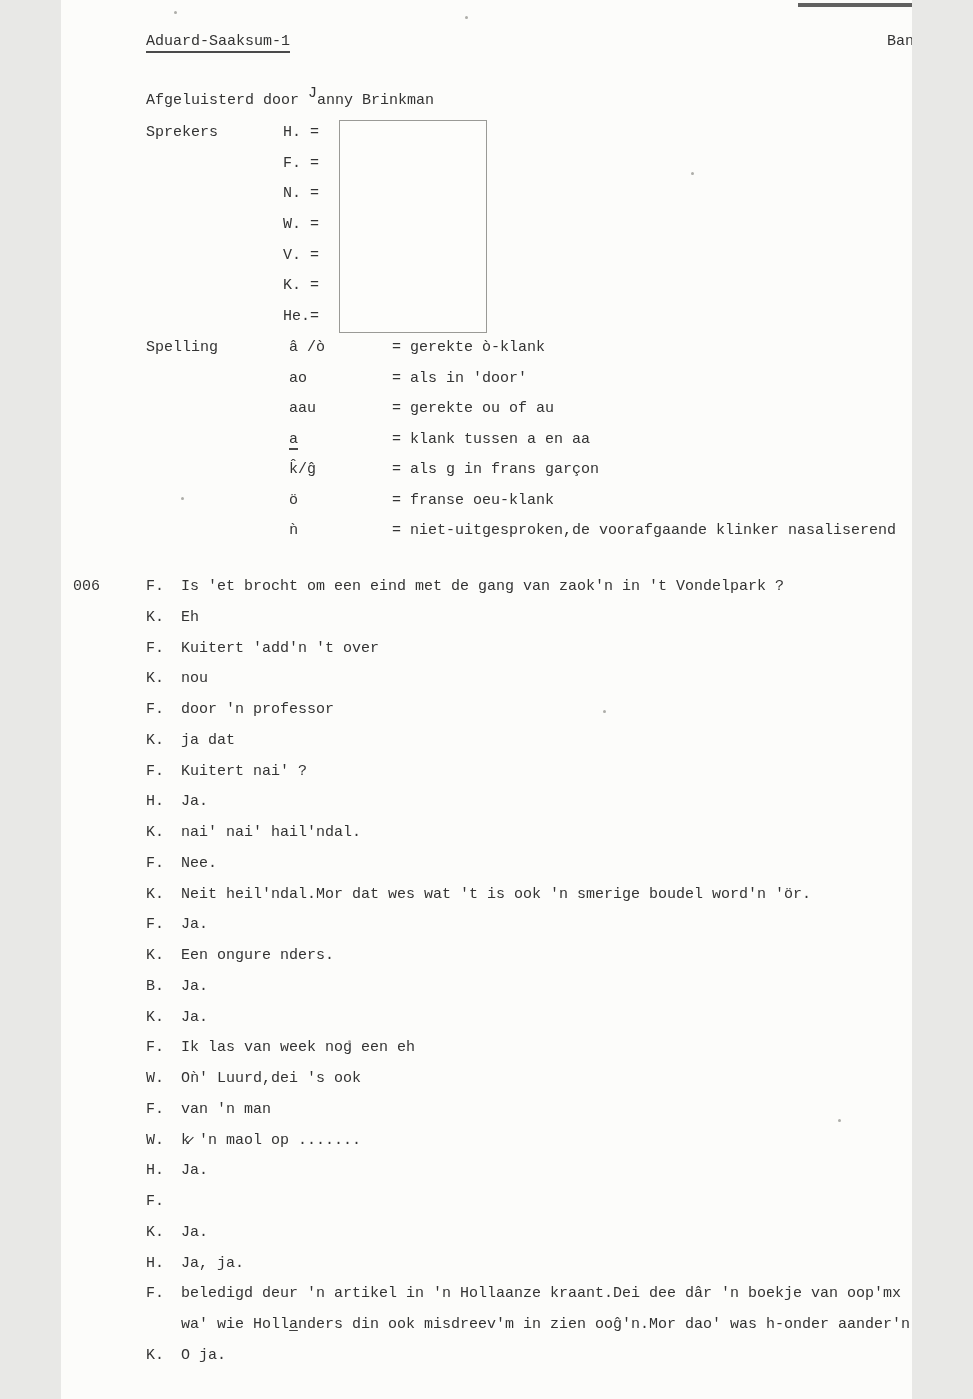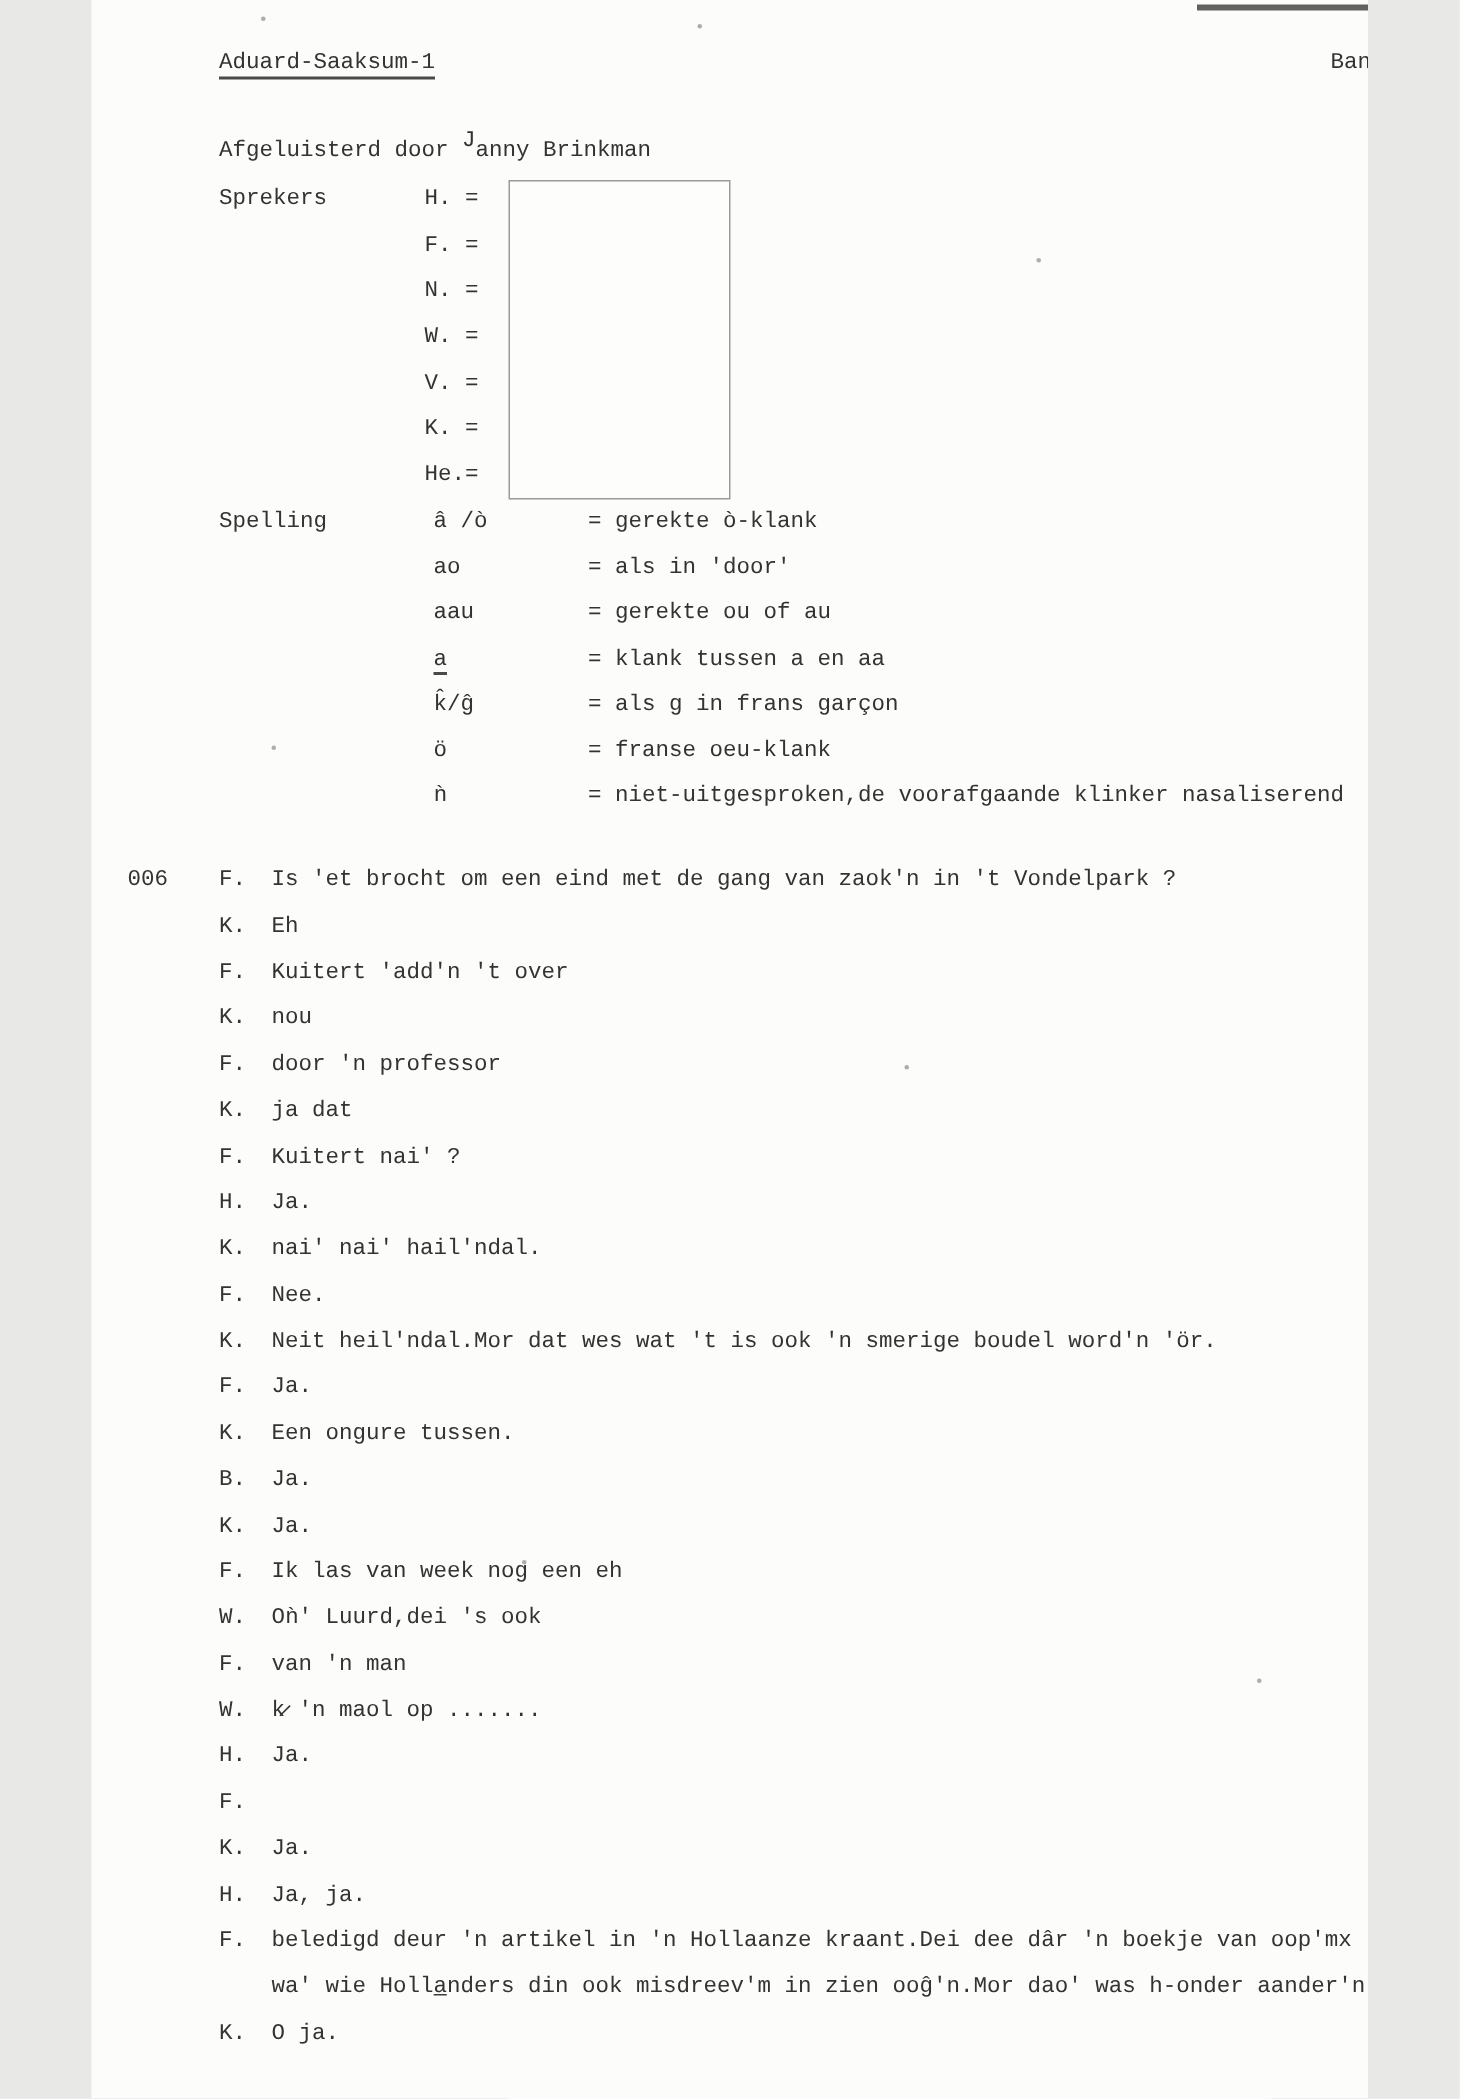--- a/index.html
+++ b/index.html
@@ -28,21 +28,21 @@
   
   .spelling-label{left:85px;top:339px;}
   .spelling-rows{left:228px;top:339px;}
   .spelling-rows .row{height:30.5px;position:relative;white-space:pre;}
   .spelling-rows .sym{position:absolute;left:0;}
   .spelling-rows .def{position:absolute;left:59px;margin-left:44px;}
   .u{border-bottom:2px solid #4a4a4a;}
   
   .dialogue{position:absolute;left:0;top:578px;right:0;}
   .dialogue .line{height:30.75px;position:relative;white-space:pre;}
-  .dialogue .num{position:absolute;left:24px;}
+  .dialogue .num{position:absolute;left:12px;}
   .dialogue .spk{position:absolute;left:85px;}
   .dialogue .txt{position:absolute;left:120px;text-align:right;}
   
   .scan-bar-1{left:737px;top:3px;width:200px;height:4px;background:#3a3a3a;opacity:.8;}
   .scan-bar-2{left:930px;top:1px;width:43px;height:9px;background:#161616;}
   .speck{position:absolute;width:3px;height:3px;border-radius:50%;background:#8b8b86;opacity:.7;}
 </style>
 </head>
 <body>
 
@@ -77,21 +77,21 @@
       <div class="line"><span class="spk">F.</span><span class="txt">Kuitert 'add'n 't over</span></div>
       <div class="line"><span class="spk">K.</span><span class="txt">nou</span></div>
       <div class="line"><span class="spk">F.</span><span class="txt">door 'n professor</span></div>
       <div class="line"><span class="spk">K.</span><span class="txt">ja dat</span></div>
       <div class="line"><span class="spk">F.</span><span class="txt">Kuitert nai' ?</span></div>
       <div class="line"><span class="spk">H.</span><span class="txt">Ja.</span></div>
       <div class="line"><span class="spk">K.</span><span class="txt">nai' nai' hail'ndal.</span></div>
       <div class="line"><span class="spk">F.</span><span class="txt">Nee.</span></div>
       <div class="line"><span class="spk">K.</span><span class="txt">Neit heil'ndal.Mor dat wes wat 't is ook 'n smerige boudel word'n 'ör.</span></div>
       <div class="line"><span class="spk">F.</span><span class="txt">Ja.</span></div>
-      <div class="line"><span class="spk">K.</span><span class="txt">Een ongure tussen.</span></div>
+      <div class="line"><span class="spk">K.</span><span class="txt">Een ongure nders.</span></div>
       <div class="line"><span class="spk">B.</span><span class="txt">Ja.</span></div>
       <div class="line"><span class="spk">K.</span><span class="txt">Ja.</span></div>
       <div class="line"><span class="spk">F.</span><span class="txt">Ik las van week nog een eh</span></div>
       <div class="line"><span class="spk">W.</span><span class="txt">Oǹ' Luurd,dei 's ook</span></div>
       <div class="line"><span class="spk">F.</span><span class="txt">van 'n man</span></div>
       <div class="line"><span class="spk">W.</span><span class="txt">k̷ 'n maol op .......</span></div>
       <div class="line"><span class="spk">H.</span><span class="txt">Ja.</span></div>
       <div class="line"><span class="spk">F.</span></div>
       <div class="line"><span class="spk">K.</span><span class="txt">Ja.</span></div>
       <div class="line"><span class="spk">H.</span><span class="txt">Ja, ja.</span></div>

